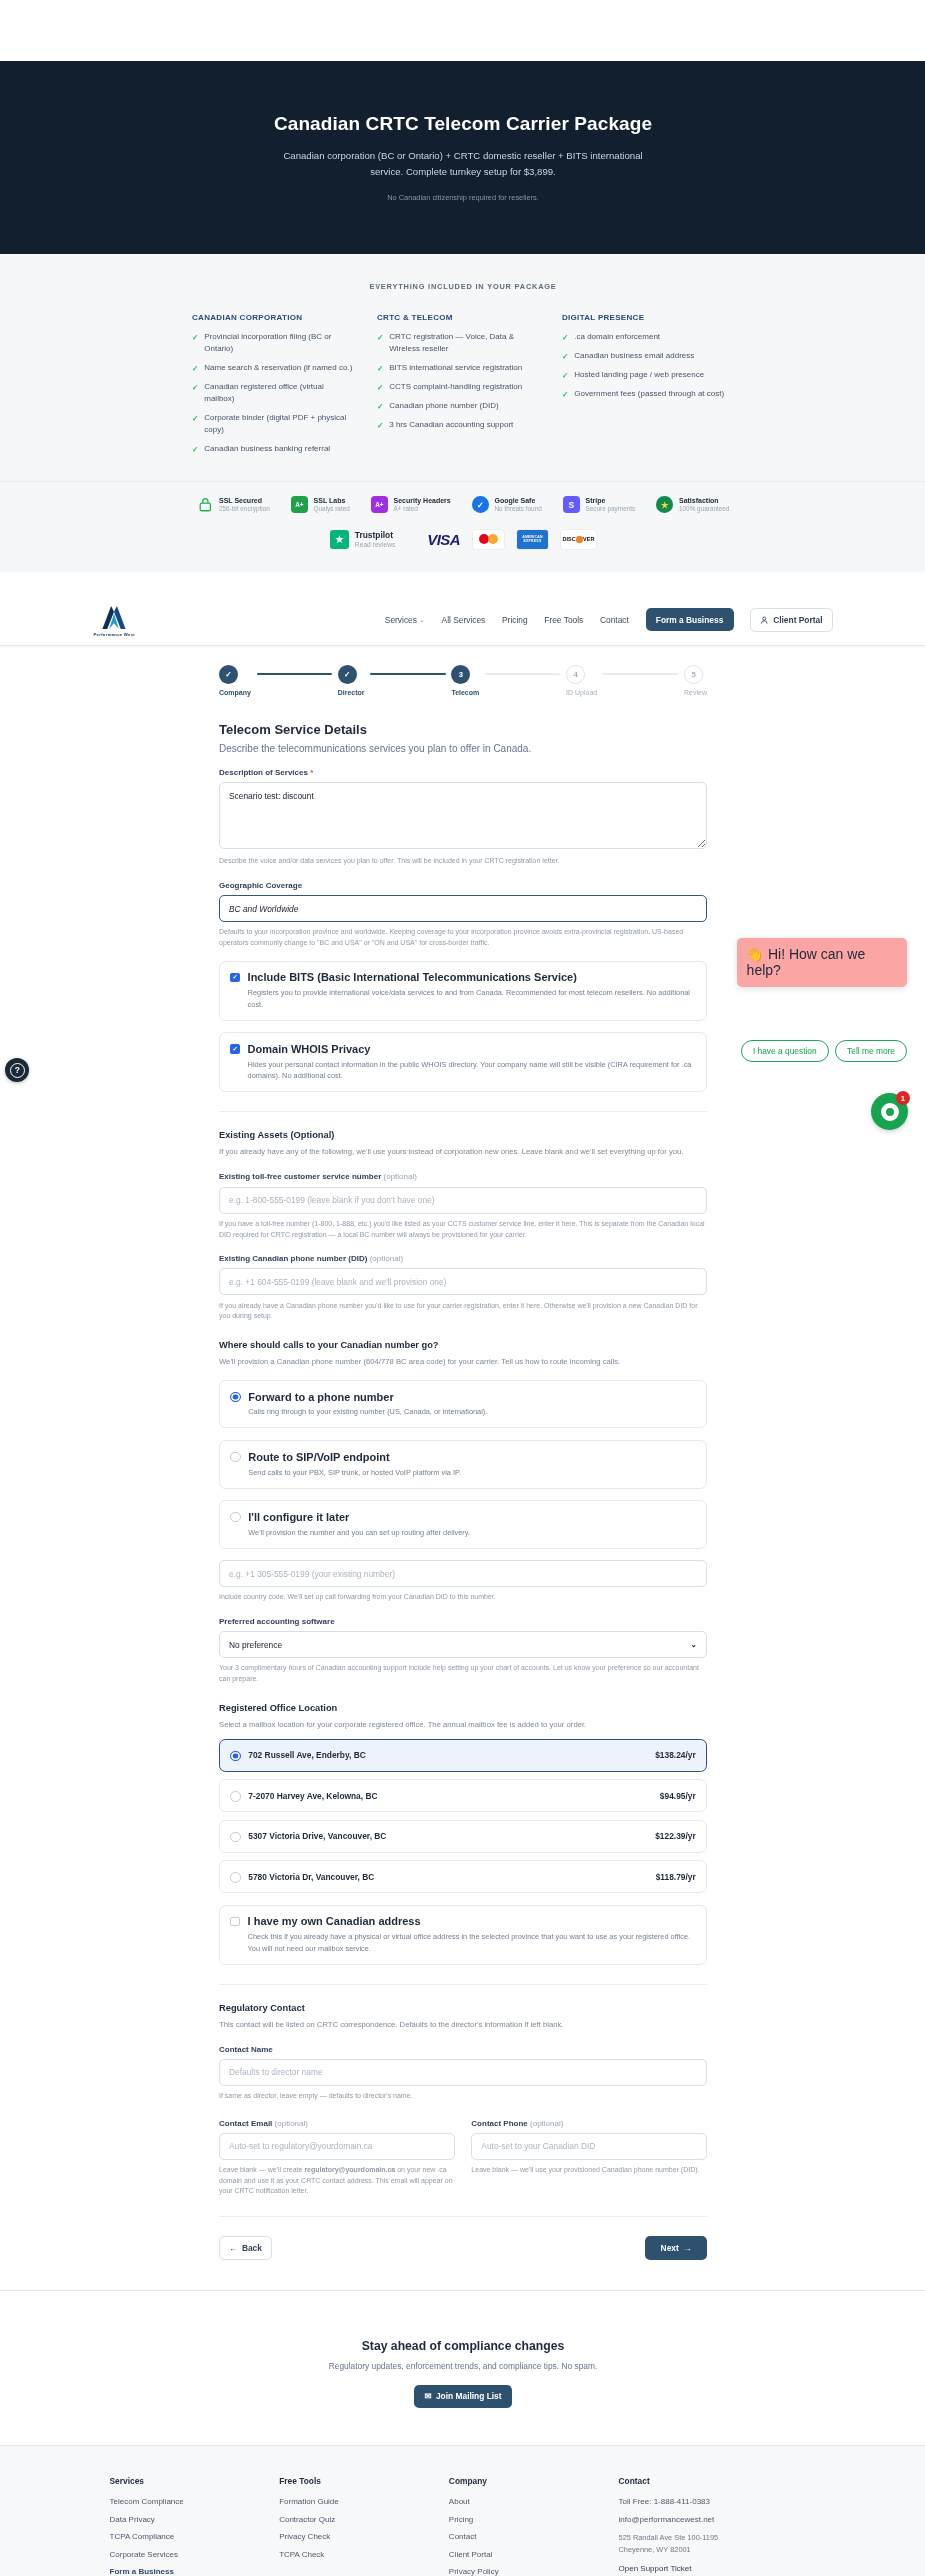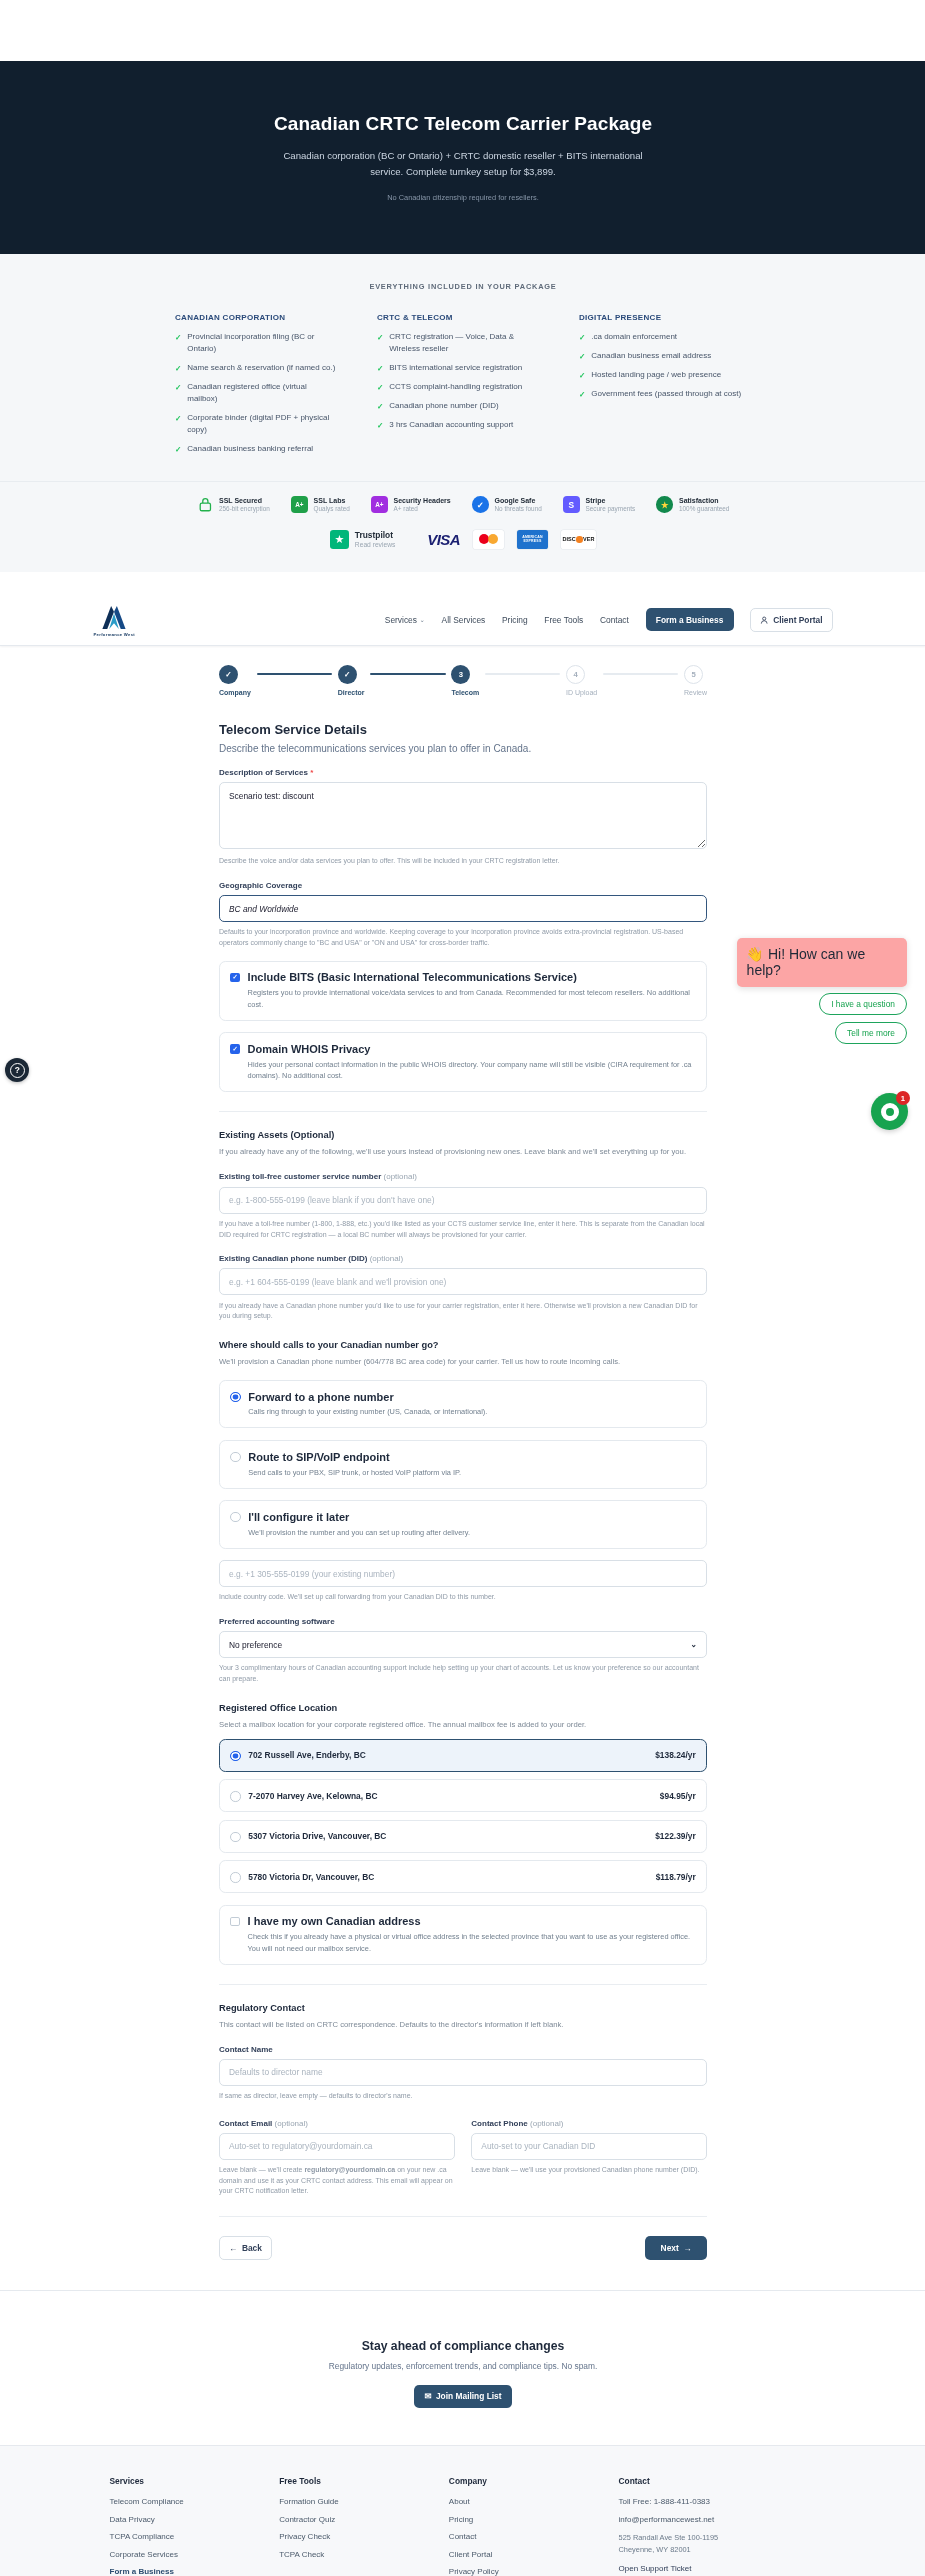--- a/index.html
+++ b/index.html
@@ -15,21 +15,21 @@
   }
   
   .hero{ margin-top:61px; height:193px; background:var(--navy); color:#fff;
     display:flex; flex-direction:column; align-items:center; justify-content:center; text-align:center;}
   .hero h1{ font-size:19px; font-weight:700; letter-spacing:0.1px;}
   .hero-sub{ margin-top:13px; width:386px; font-size:9.6px; line-height:1.65; color:#cbd5e1;}
   .hero-note{ margin-top:14px; font-size:7.4px; color:#8796a8;}
   
   .included{ background:#f5f7f9; padding:28px 0 18px; }
   .included-heading{ text-align:center; font-size:7.4px; font-weight:600; letter-spacing:0.8px; color:#5f6b7a;}
-  .cols{ display:grid; grid-template-columns:162px 162px 172px; gap:40px; justify-content:center; margin-top:22px;}
+  .cols{ display:grid; grid-template-columns:162px 162px 172px; gap:23px; justify-content:center; margin-top:22px;}
   .col-title{ font-size:8px; font-weight:700; color:#2a4a7a; letter-spacing:0.3px; margin-bottom:9px;}
   .check-item{ display:flex; gap:5.8px; font-size:8px; color:#475569; line-height:1.5; margin-bottom:7px;}
   .check{ color:var(--green); font-weight:700; font-size:7.7px; margin-top:0.6px;}
   .badge-strip{ border-top:0.6px solid #e8ecf0; margin-top:19px; padding:14px 0 0;}
   .badge-row{ width:533px; margin:0 auto; display:flex; justify-content:space-between;}
   .badge{ display:flex; align-items:center; gap:5.8px;}
   .b-title{ font-size:7px; font-weight:700; color:#222c38;}
   .b-sub{ font-size:6.4px; color:#9aa6b2; margin-top:1.3px;}
   .sq{ width:16.7px; height:16.7px; border-radius:3.9px; color:#fff; font-size:6.4px; font-weight:700;
        display:flex; align-items:center; justify-content:center;}
@@ -116,21 +116,21 @@
   footer{ background:#f7f8fa; border-top:0.6px solid var(--line); padding:30px 0 26px;}
   .foot-cols{ width:707px; margin:0 auto; display:grid; grid-template-columns:1.2fr 1.2fr 1.2fr 1.4fr; }
   .foot-h{ font-size:8.4px; font-weight:700; color:var(--ink); margin-bottom:11.6px;}
   .foot-link{ display:block; font-size:8px; color:#4b5a6b; margin-bottom:8.4px; cursor:pointer; text-decoration:none;}
   .foot-link.accent{ color:#2d4e71; font-weight:600;}
   .foot-text{ font-size:8px; color:#4b5a6b; margin-bottom:8.4px;}
   .foot-addr{ font-size:7.4px; color:#6b7a8a; line-height:1.6; margin-bottom:8.4px;}
   
   .chat-bubble{ position:absolute; top:938px; right:19px; width:170px; background:#fca5a5; border-radius:5.1px;
       box-shadow:0 1.3px 6.4px rgba(0,0,0,.12); padding:8.4px 9.6px; font-size:14px; color:#1f2937;}
-  .quick-replies{ position:absolute; top:993px; right:19px; display:flex; flex-direction:column; align-items:flex-end; gap:6.4px;}
+  .quick-replies{ position:absolute; top:1040px; right:19px; display:flex; flex-direction:row; align-items:flex-end; gap:6.4px;}
   .qr-btn{ background:#fff; border:0.6px solid #1ea45c; color:#17a34f; border-radius:11px; padding:5.1px 11px;
       font-size:8.4px; font-family:inherit; cursor:pointer;}
   .chat-fab{ position:absolute; top:1093px; right:18px; width:37px; height:37px; border-radius:50%;
       background:var(--chatgreen); display:flex; align-items:center; justify-content:center; cursor:pointer; box-shadow:0 1.9px 5.1px rgba(0,0,0,.18);}
   .chat-icon{ width:18px; height:18px; border:5.8px solid #fff; border-radius:50%;}
   .chat-badge{ position:absolute; top:-1.9px; right:-1.9px; width:14px; height:14px; border-radius:50%; background:#dc2626;
       color:#fff; font-size:7.7px; font-weight:700; display:flex; align-items:center; justify-content:center;}
   .help-fab{ position:absolute; top:1058px; left:5.1px; width:24.4px; height:24.4px; border-radius:50%; background:#1b2836;
       display:flex; align-items:center; justify-content:center; cursor:pointer; box-shadow:0 1.3px 3.9px rgba(0,0,0,.25);}
   .help-q{ width:15.4px; height:15.4px; border:1px solid #fff; border-radius:50%; color:#fff; font-size:8.4px; font-weight:700;
@@ -372,21 +372,21 @@
       </span>
     <div>
         <div class="card-title">Domain WHOIS Privacy</div>
       <div class="card-desc">Hides your personal contact information in the public WHOIS directory. Your company name will still be visible (CIRA requirement for .ca domains). No additional cost.</div>
       </div>
   </div>
 
   <hr class="divider">
 
   <h3 class="sec-h">Existing Assets (Optional)</h3>
-  <p class="sec-sub">If you already have any of the following, we'll use yours instead of provisioning new ones. Leave blank and we'll set everything up for you.</p>
+  <p class="sec-sub">If you already have any of the following, we'll use yours instead of corporation new ones. Leave blank and we'll set everything up for you.</p>
 
   <div class="field">
     <label class="f-label"><span>Existing toll-free customer service number</span> <span class="opt">(optional)</span></label>
     <input class="f-input" placeholder="e.g. 1-800-555-0199 (leave blank if you don't have one)" style="">
     <p class="help">If you have a toll-free number (1-800, 1-888, etc.) you'd like listed as your CCTS customer service line, enter it here. This is separate from the Canadian local DID required for CRTC registration — a local BC number will always be provisioned for your carrier.</p>
   </div>
 
   <div class="field">
     <label class="f-label"><span>Existing Canadian phone number (DID)</span> <span class="opt">(optional)</span></label>
     <input class="f-input" placeholder="e.g. +1 604-555-0199 (leave blank and we'll provision one)" style="">

